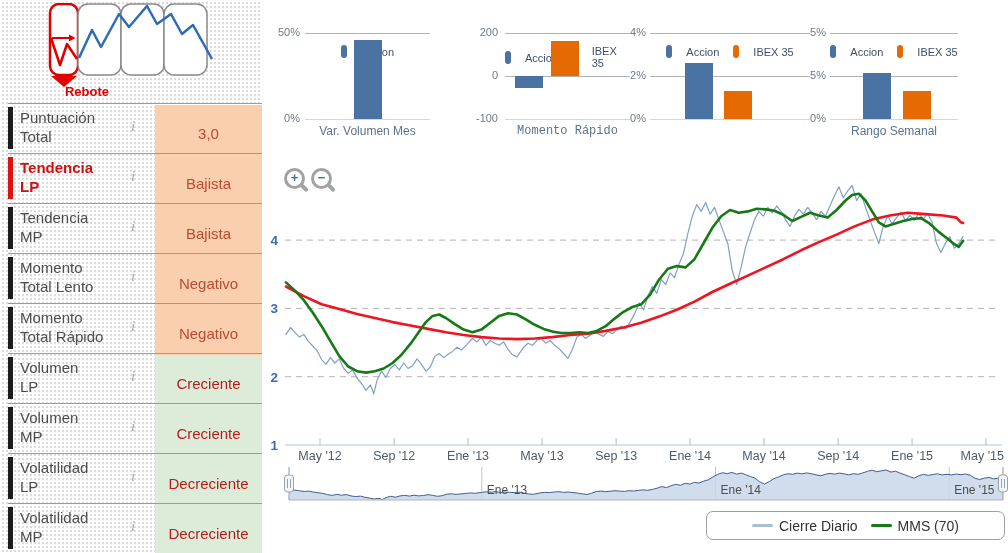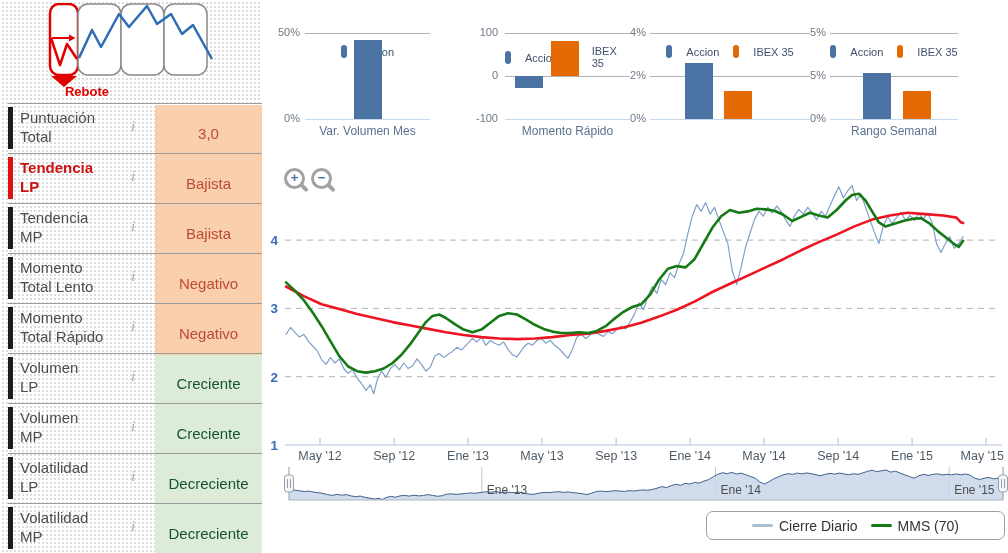--- a/index.html
+++ b/index.html
@@ -14,21 +14,21 @@
   .score-sep{position:absolute;left:8px;right:0;top:0;height:1px;background:#9b9b9b;}
   .row-bar{position:absolute;left:8px;top:4px;width:5px;height:42px;background:#1c1c1c;}
   .score-row.hl .row-bar{background:#dd1111;}
   .row-label{position:absolute;left:20px;top:5px;width:108px;font-size:15px;line-height:19px;color:#4d4d4d;}
   .score-row.hl .row-label{color:#cc1111;font-weight:bold;}
   .row-info{position:absolute;left:131px;top:15px;font-family:"Liberation Serif",serif;
       font-style:italic;font-size:15px;color:#a9a9a9;}
   .row-val{position:absolute;left:155px;top:2px;width:107px;height:56px;display:flex;
       align-items:center;justify-content:center;font-size:15px;}
   .row-val.neg{background:#f9cfad;color:#bc4a35;}
-  .row-val.pos{background:#ddecd8;color:#14532d;}
+  .row-val.pos{background:#ddecd8;color:#b91c1c;}
   .mini-chart{position:absolute;top:0;height:148px;}
   .mini-legend{position:absolute;display:flex;justify-content:center;gap:14px;align-items:center;}
   .mini-legend .item{display:flex;align-items:flex-end;gap:14px;margin-top:40px;}
   .mini-legend .pill{width:6px;height:13px;border-radius:3px;}
   .mini-legend .ltxt{font-size:11px;color:#3f506b;}
   .mini-grid{position:absolute;height:1px;}
   .mini-ylab{position:absolute;text-align:right;font-size:11px;color:#6f7a86;}
   .mini-bar{position:absolute;}
   .mini-title{position:absolute;text-align:center;font-size:12px;color:#5b7390;}
   .zoom-btn{position:absolute;width:15px;height:15px;border:3px solid #a2a2a2;border-radius:50%;
@@ -175,28 +175,28 @@
         <div class="item">
           <span class="pill" style="background: rgb(74, 114, 163);"></span>
           <span class="ltxt">Accion</span>
         </div>
         <div class="item">
           <span class="pill" style="background: rgb(229, 106, 4);"></span>
           <span class="ltxt">IBEX 35</span>
         </div>
       </div>
       <div class="mini-grid" style="left: 50px; width: 125px; top: 33px; background: rgb(179, 179, 179);"></div>
-      <div class="mini-ylab" style="left: 0px; width: 43px; top: 26px;">100</div>
+      <div class="mini-ylab" style="left: 0px; width: 43px; top: 26px;">200</div>
       <div class="mini-grid" style="left: 50px; width: 125px; top: 76px; background: rgb(179, 179, 179);"></div>
       <div class="mini-ylab" style="left: 0px; width: 43px; top: 69px;">0</div>
       <div class="mini-grid" style="left: 50px; width: 125px; top: 119px; background: rgb(198, 217, 234);"></div>
       <div class="mini-ylab" style="left: 0px; width: 43px; top: 112px;">-100</div>
       <div class="mini-bar" style="left: 60px; width: 28px; top: 76px; height: 12.04px; background: rgb(74, 114, 163);"></div>
       <div class="mini-bar" style="left: 96px; width: 28px; top: 40.74px; height: 35.26px; background: rgb(229, 106, 4);"></div>
-      <div class="mini-title" style="left: 50px; width: 125px; top: 124px;">Momento Rápido</div>
+      <div class="mini-title" style="left: 50px; width: 125px; top: 124px; font-family: Liberation Mono, monospace;">Momento Rápido</div>
     </div>
   <div id="mini2" class="mini-chart" style="left: 615px; width: 215px;">
       <div class="mini-legend" style="left: 35px; width: 160px; top: 5px;">
         <div class="item">
           <span class="pill" style="background: rgb(74, 114, 163);"></span>
           <span class="ltxt">Accion</span>
         </div>
         <div class="item">
           <span class="pill" style="background: rgb(229, 106, 4);"></span>
           <span class="ltxt">IBEX 35</span>

